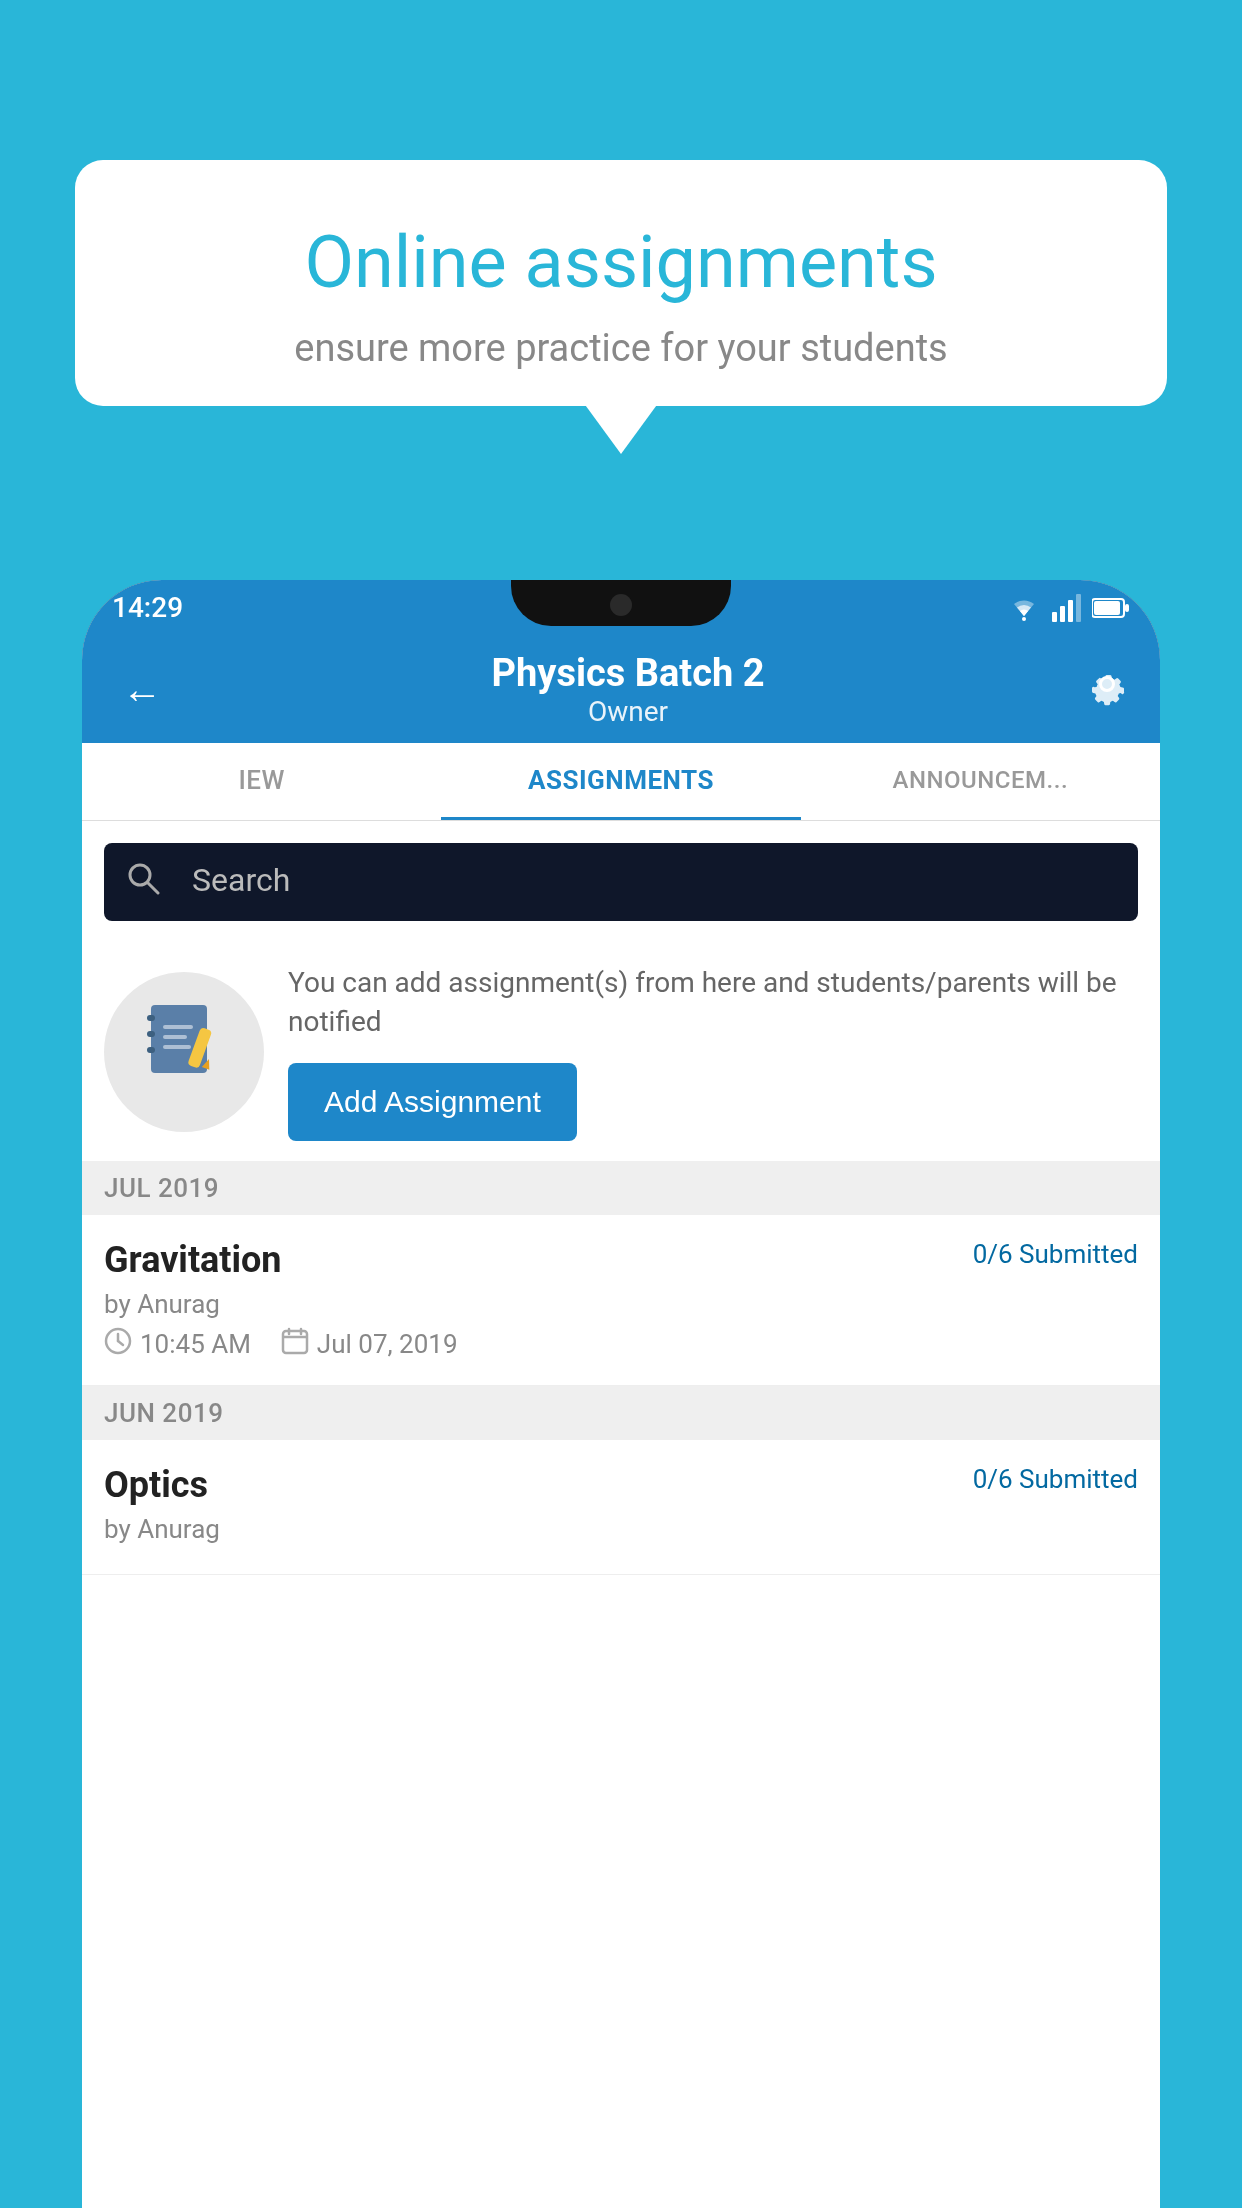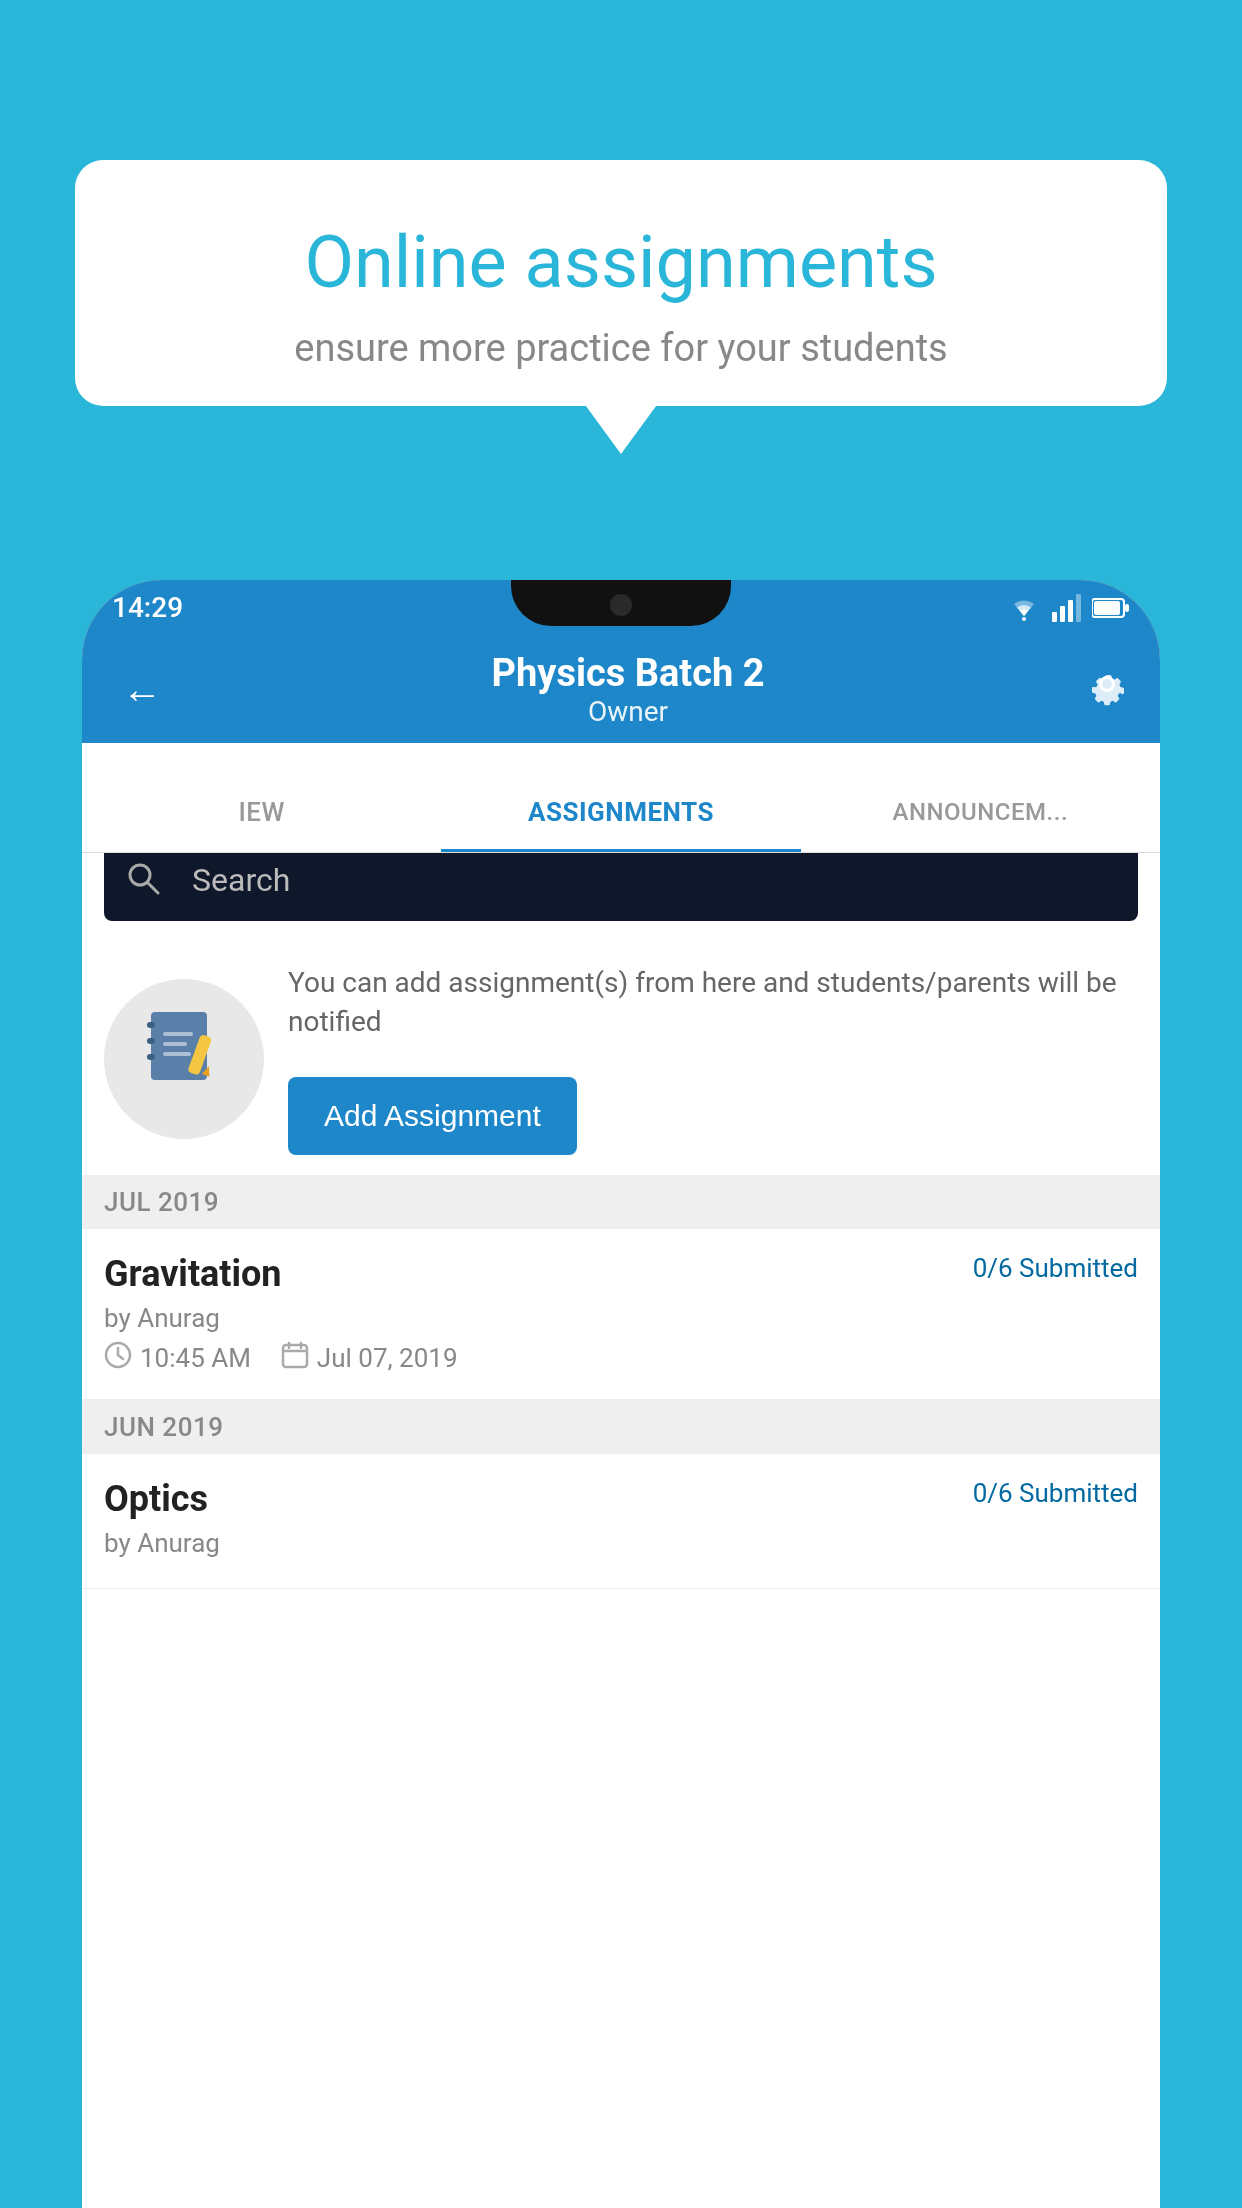--- a/index.html
+++ b/index.html
@@ -152,21 +152,20 @@
       top: 163px;
       left: 0;
       right: 0;
       height: 78px;
       background: white;
       display: flex;
       align-items: stretch;
       border-bottom: 1px solid #ddd;
       z-index: 10;
       overflow: hidden;
-      margin-top: 32px;
     }
     .tab-item {
       flex: 1;
       display: flex;
       align-items: center;
       justify-content: center;
       font-size: 26px;
       color: #999;
       font-weight: 500;
       cursor: pointer;
@@ -230,21 +229,21 @@
     .notebook-icon {
       font-size: 80px;
     }
     .info-text-area {
       flex: 1;
     }
     .info-description {
       font-size: 28px;
       color: #666;
       line-height: 1.4;
-      margin-bottom: 36px;
+      margin-bottom: 22px;
     }
     .add-assignment-btn {
       background: #1E87C9;
       color: white;
       border: none;
       border-radius: 8px;
       padding: 22px 36px;
       font-size: 30px;
       font-weight: 500;
       cursor: pointer;

